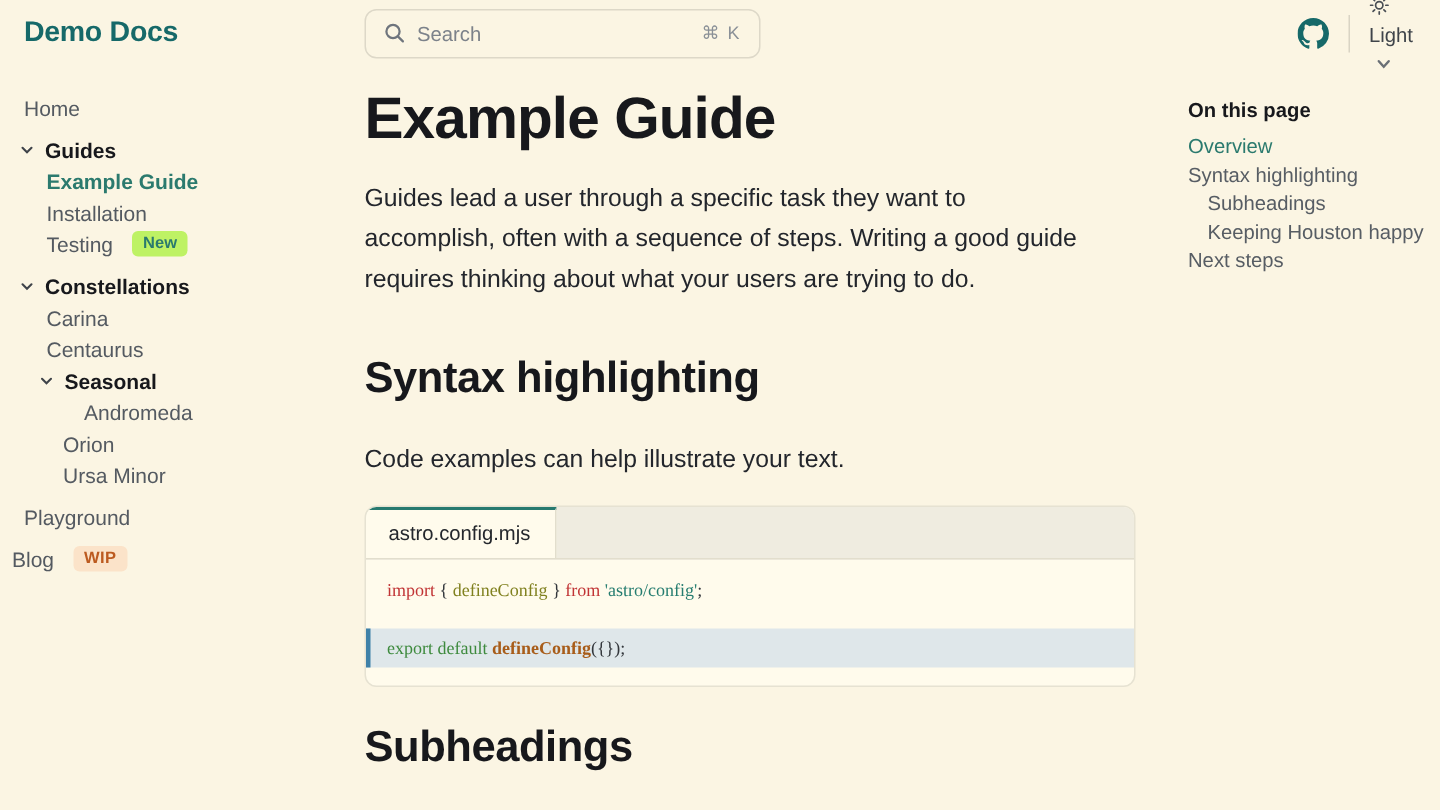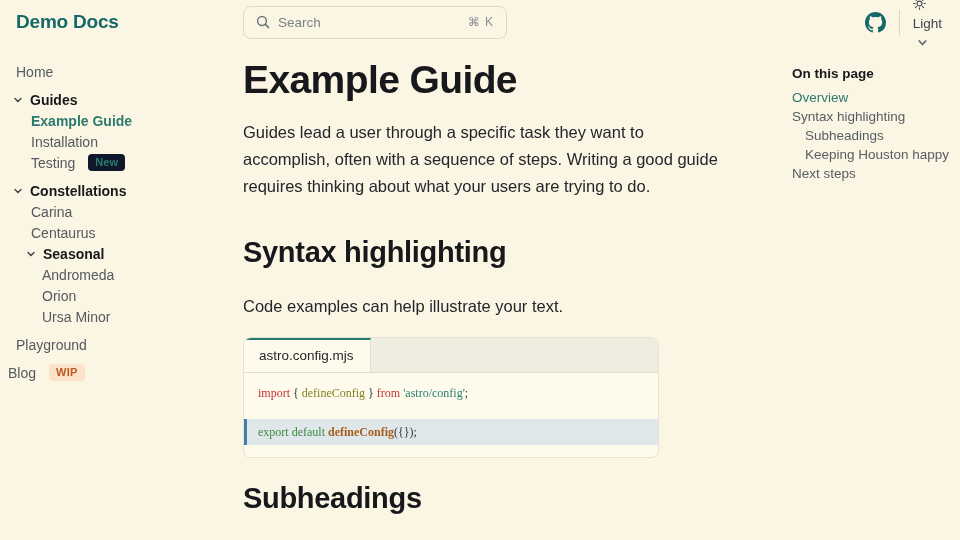--- a/index.html
+++ b/index.html
@@ -31,34 +31,34 @@
   .layout { display:flex; align-items:flex-start; }
 
   
   .sidebar { width:243px; flex:none; padding-top:17px; }
   .sb-row { display:flex; align-items:center; gap:7px; font-size:14px; color:#545a61; height:21px; cursor:pointer; }
   .sb-row.top-gap { margin-top:7px; }
   .sb-row.group { font-weight:bold; color:#17181c; }
   .sb-row.active { color:#2b7a6e; font-weight:bold; }
   .sb-row .chev-wrap { display:flex; color:#3f444a; }
   .badge { font-size:11px; line-height:1; padding:3px 7px; border-radius:4px; margin-left:6px; font-weight:bold; }
-  .badge.success { background:#0f172a; color:#2b7a6e; }
+  .badge.success { background:#bef264; color:#2b7a6e; }
   .badge.caution { background:#fbe3c9; color:#bc5a1f; letter-spacing:0.3px; }
 
   
   .main { width:505px; flex:none; padding-top:14px; }
   .content-col { width:489px; }
   .h1 { font-size:39px; font-weight:bold; letter-spacing:-0.6px; margin:0; }
   .para { font-size:16.5px; line-height:27px; color:#23262c; margin-top:17px; }
   .h2 { font-size:29px; font-weight:bold; letter-spacing:-0.3px; margin-top:36px; }
   .h2-sub { margin-top:24px; }
   .sec-text { font-size:16.5px; line-height:27px; color:#23262c; margin-top:15px; }
 
   
-  .code-frame { margin-top:13px; border:1px solid #e6e2d2; border-radius:8px; background:#fffbec; overflow:hidden; width:416px; }
+  .code-frame { margin-top:13px; border:1px solid #e6e2d2; border-radius:8px; background:#fffbec; overflow:hidden; width:514px; }
   .tabbar { background:#efece0; border-bottom:1px solid #e2decd; display:flex; }
   .tab {
     background:#fffbec; border-top:2px solid #26796f; border-right:1px solid #e2decd;
     padding:8px 16px 9px 15px; font-size:13.5px; color:#24272c; cursor:pointer;
   }
   .code-area { padding:9px 0 12px; font-family:Liberation Serif, serif; font-size:12px; }
   .code-line { padding:0 14px; height:22px; line-height:22px; white-space:pre; }
   .code-line.empty { height:15px; }
   .code-line.hl { background:#dfe7ea; border-left:3px solid #3f81a8; padding-left:11px; height:26px; line-height:26px; }
   .tok-red { color:#c13435; }
@@ -167,21 +167,21 @@
         <span>Centaurus</span>
       </div>
       <div class="sb-row group" style="padding-left: 26px; text-align: center;">
         <span class="chev-wrap">
           <svg width="10" height="10" viewBox="0 0 10 10">
             <path d="M2 3.5 L5 6.5 L8 3.5" fill="none" stroke="currentColor" stroke-width="1.4" stroke-linecap="round"></path>
           </svg>
         </span>
         <span>Seasonal</span>
       </div>
-      <div class="sb-row" style="padding-left: 42px;">
+      <div class="sb-row" style="padding-left: 56px;">
         <span>Andromeda</span>
       </div>
       <div class="sb-row" style="padding-left: 42px;">
         <span>Orion</span>
       </div>
       <div class="sb-row" style="padding-left: 42px;">
         <span>Ursa Minor</span>
       </div>
       <div class="sb-row top-gap" style="padding-left: 16px;">
         <span>Playground</span>

